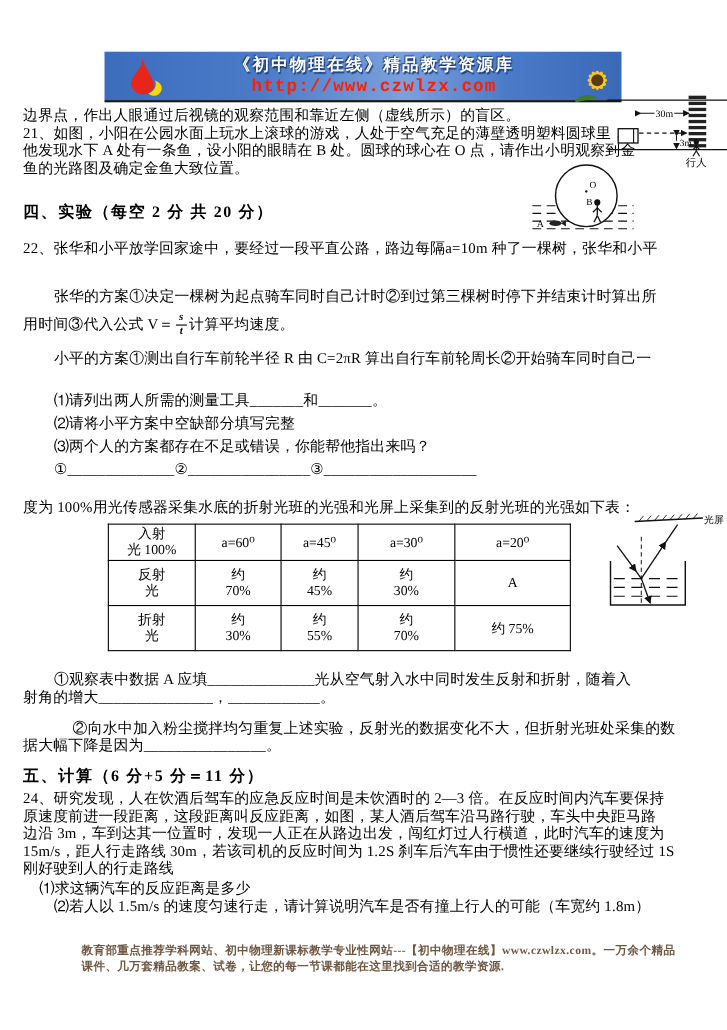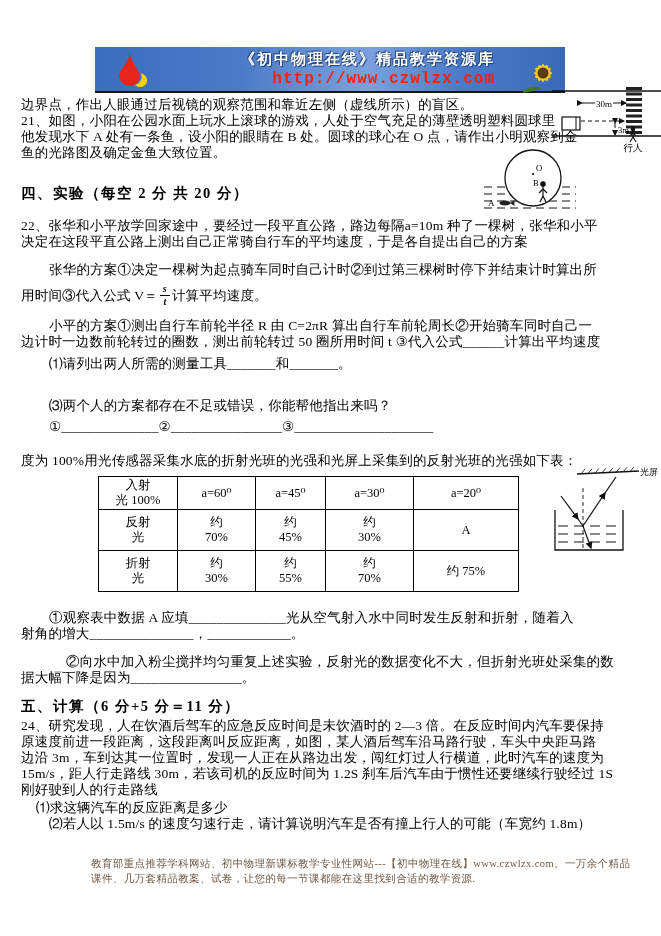--- a/index.html
+++ b/index.html
@@ -11,21 +11,21 @@
     color:#000;
     overflow:hidden;
   }
   
   .banner{
     position:absolute;left:95px;top:47px;width:470px;height:46px;
     background:linear-gradient(90deg,#3c6dbd 0%,#4a7ac8 30%,#7ba1dd 58%,#4a7ac8 78%,#3a69b8 100%);
     border-bottom:2px solid #161616;
     box-sizing:border-box;
   }
-  .banner-text{position:absolute;left:90px;top:3px;width:310px;text-align:right;}
+  .banner-text{position:absolute;left:90px;top:3px;width:310px;text-align:center;}
   .banner-title{
     font-size:15px;font-weight:bold;color:#ffffff;letter-spacing:2px;
     text-shadow:1px 1px 1px #1c3e77, -1px -1px 1px #1c3e77;
     white-space:nowrap;
   }
   .banner-url{
     font-size:16px;font-weight:bold;color:#ff1e00;letter-spacing:1px;
     font-family:"Liberation Mono","DejaVu Sans Mono",monospace;
     white-space:nowrap;margin-top:1px;
   }
@@ -47,22 +47,22 @@
   }
   .qtable td{
     border:1.5px solid #000;text-align:center;vertical-align:middle;
     font-size:12.5px;white-space:pre-line;padding:1px 2px;line-height:15px;
   }
   
   .diag{position:absolute;}
   .diag text{font-family:"Liberation Serif","DejaVu Serif",serif;}
   
   .footer-line{
-    position:absolute;left:91px;white-space:nowrap;
-    font-size:10.5px;font-weight:normal;color:#6e5742;letter-spacing:0.4px;
+    position:absolute;left:74px;white-space:nowrap;
+    font-size:10.5px;font-weight:bold;color:#6e5742;letter-spacing:0.4px;
   }
 </style>
 </head>
 <body>
 
 <div class="page">
 
   <div class="banner">
     <svg class="logo" width="42" height="40" viewBox="0 0 42 40">
       <path d="M18,1 C20,11 8,17 8,26 a11,11 0 0 0 21,2 C29,18 21,13 18,1 Z" fill="#e8251a"></path>
@@ -89,26 +89,25 @@
   </div>
 
   <div class="ln" style="left:21px;top:97px">边界点，作出人眼通过后视镜的观察范围和靠近左侧（虚线所示）的盲区。</div>
   <div class="ln" style="left:21px;top:113px">21、如图，小阳在公园水面上玩水上滚球的游戏，人处于空气充足的薄壁透明塑料圆球里，</div>
   <div class="ln" style="left:21px;top:129px">他发现水下 A 处有一条鱼，设小阳的眼睛在 B 处。圆球的球心在 O 点，请作出小明观察到金</div>
   <div class="ln" style="left:21px;top:145px">鱼的光路图及确定金鱼大致位置。</div>
 
   <div class="ln hd" style="left:21px;top:185px">四、实验（每空 2 分  共 20 分）</div>
 
   <div class="ln" style="left:21px;top:218px">22、张华和小平放学回家途中，要经过一段平直公路，路边每隔a=10m 种了一棵树，张华和小平</div>
-  <div class="ln" style="left:21px;top:234px">决定在这段平直公路上测出自己正常骑自行车的平均速度，于是各自提出自己的方案</div>
   <div class="ln" style="left:49px;top:262px">张华的方案①决定一棵树为起点骑车同时自己计时②到过第三棵树时停下并结束计时算出所</div>
   <div class="ln" style="left:21px;top:284px"><span>用时间③代入公式 V＝</span><span class="frac"><span class="num">s</span><span class="den">t</span></span><span>计算平均速度。</span></div>
   <div class="ln" style="left:49px;top:318px">小平的方案①测出自行车前轮半径 R 由 C=2πR 算出自行车前轮周长②开始骑车同时自己一</div>
-  <div class="ln" style="left:21px;top:334px">边计时一边数前轮转过的圈数，测出前轮转过 50 圈所用时间 t ③代入公式______计算出平均速度</div>
   <div class="ln" style="left:49px;top:356px">⑴请列出两人所需的测量工具_______和_______。</div>
+  <div class="ln" style="left:49px;top:377px">⑵请将小平方案中空缺部分填写完整</div>
   <div class="ln" style="left:49px;top:419px">①______________②________________③____________________</div>
   <div class="ln" style="left:49px;top:398px">⑶两个人的方案都存在不足或错误，你能帮他指出来吗？</div>
 
   <div class="ln" style="left:21px;top:453px">度为 100%用光传感器采集水底的折射光班的光强和光屏上采集到的反射光班的光强如下表：</div>
 
   <table class="qtable">
     <colgroup>
       <col style="width:79px">
         <col style="width:78px">
         <col style="width:70px">

